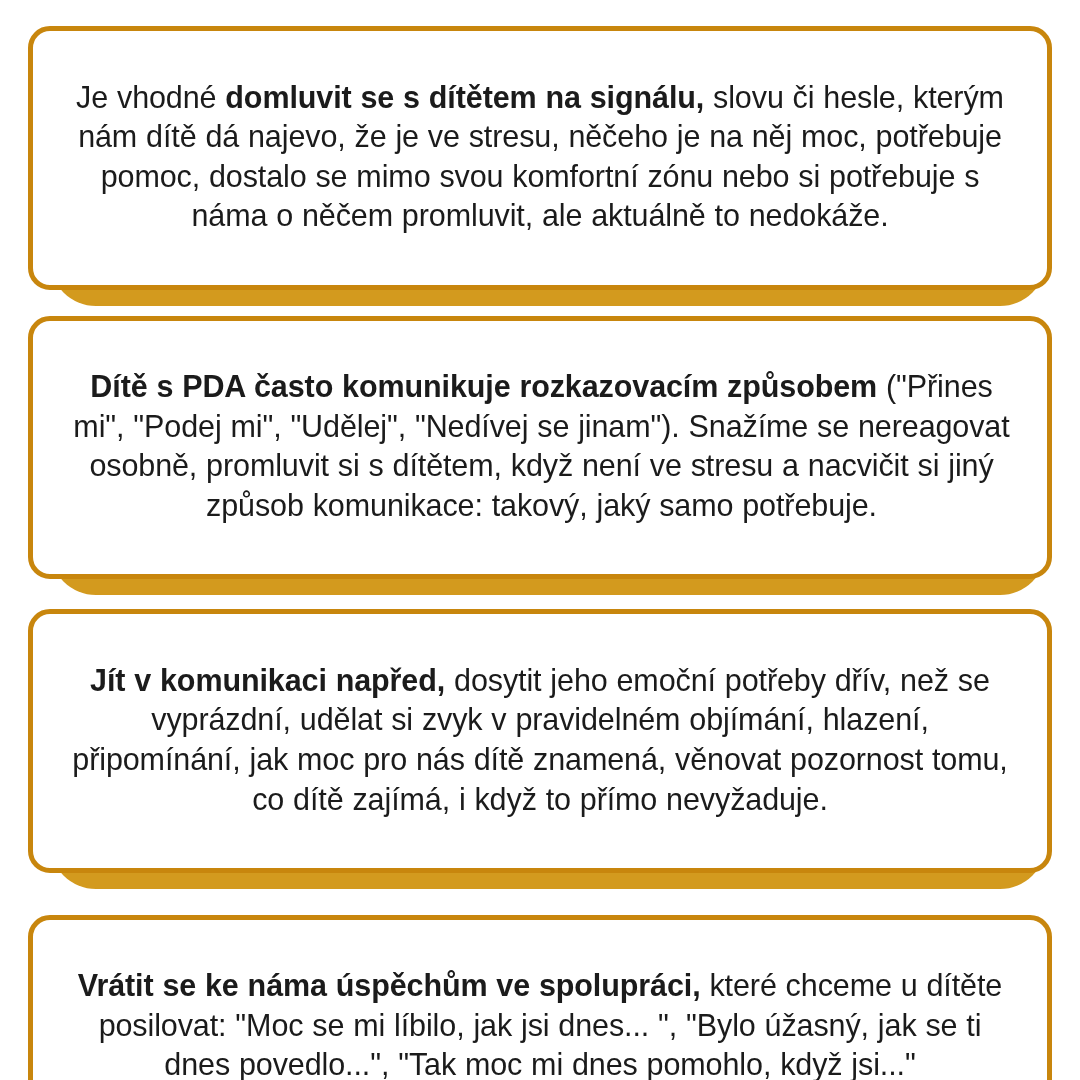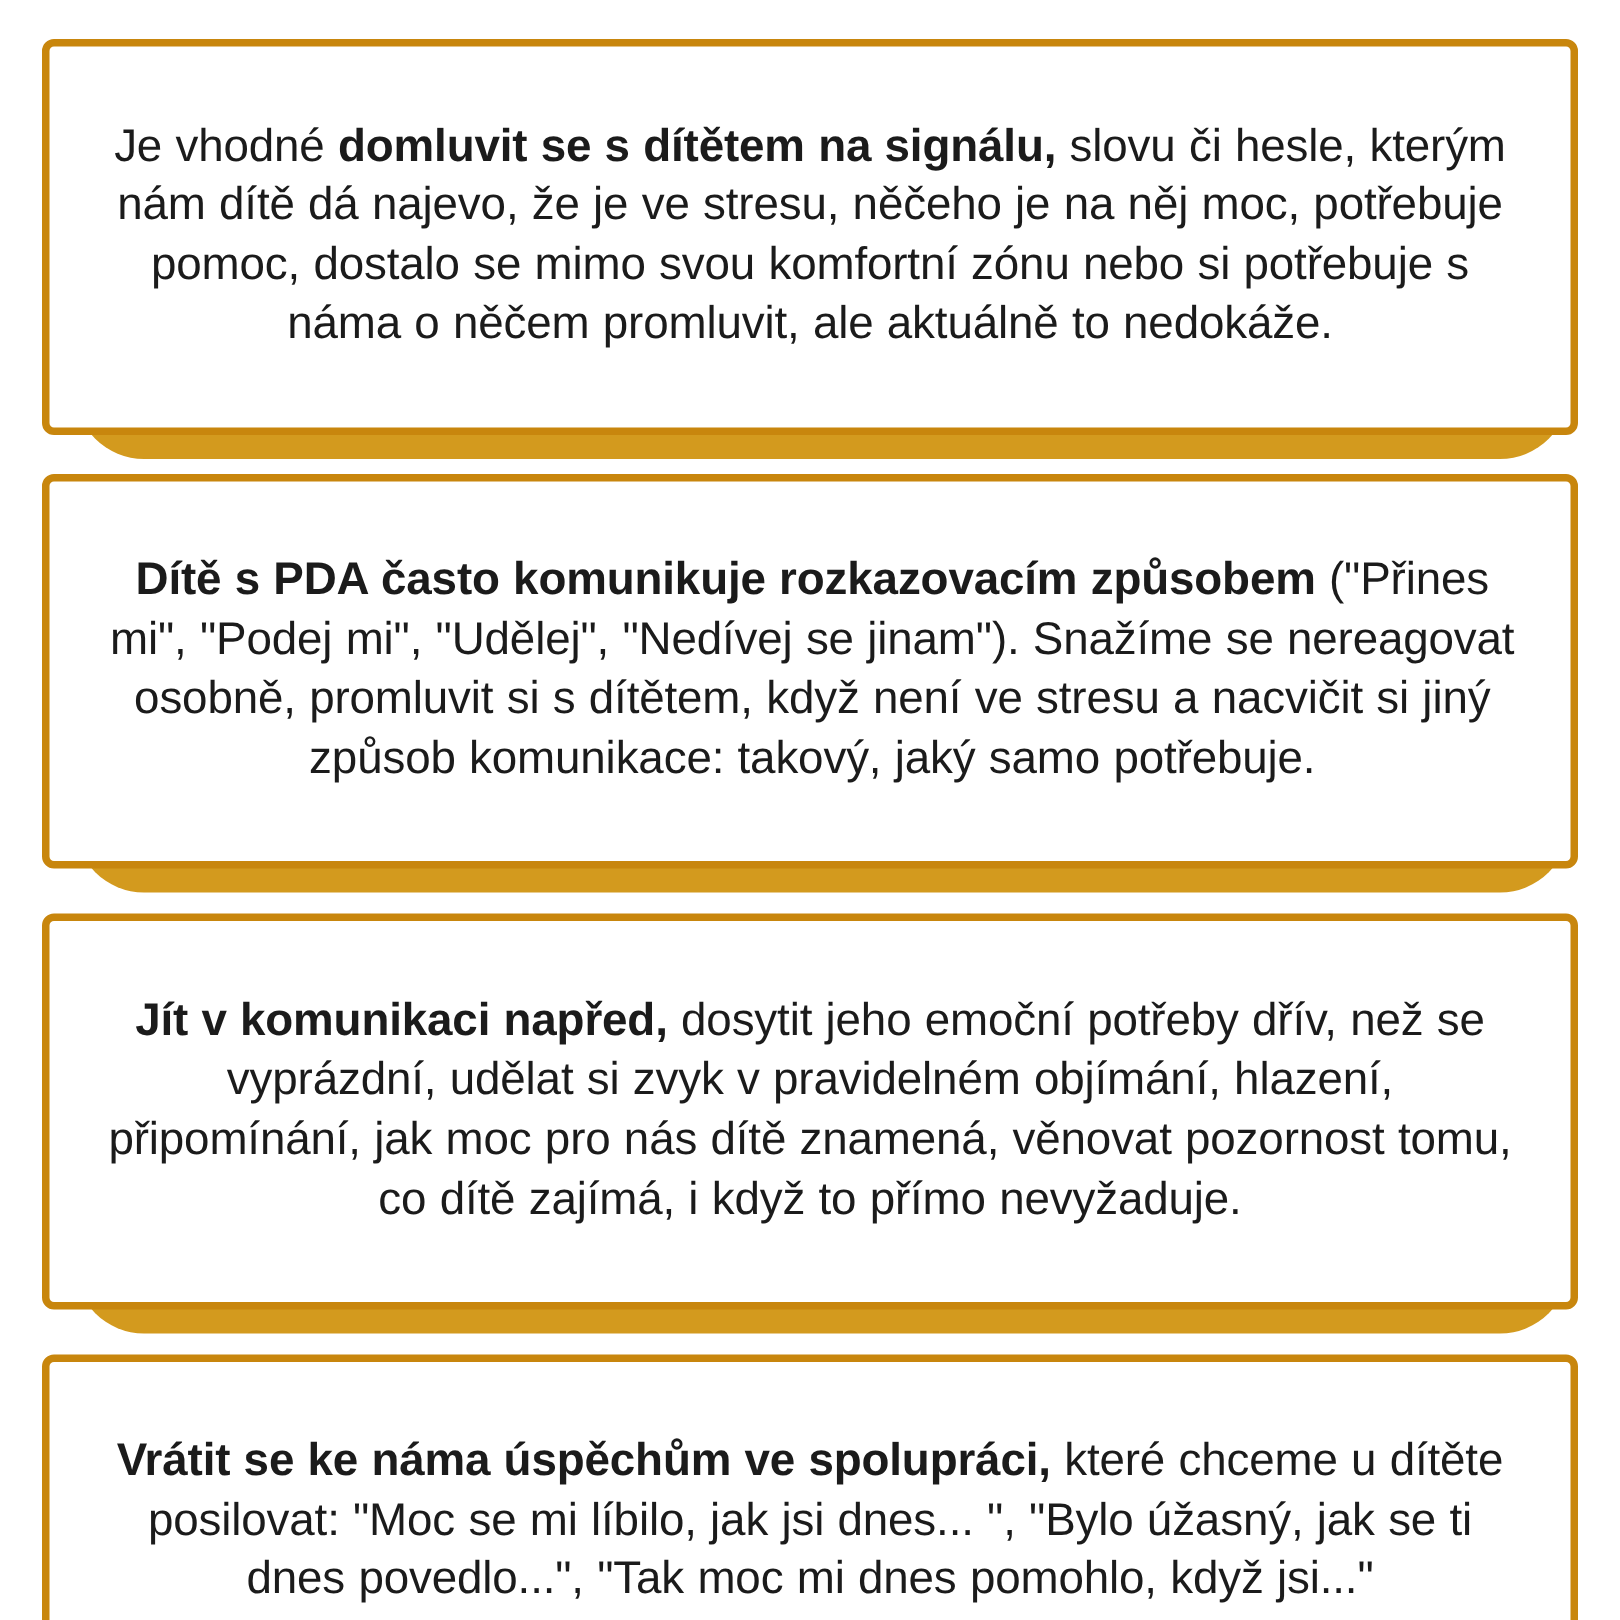--- a/index.html
+++ b/index.html
@@ -35,21 +35,21 @@
     bottom: -16px;
     background: #d39a1e;
     border-radius: 46px;
     z-index: 0;
   }
   .card {
     position: relative;
     z-index: 1;
     background: #ffffff;
     border: 5px solid #c8860d;
-    border-radius: 8px;
+    border-radius: 22px;
     box-sizing: border-box;
     padding: 16px 34px 18px 34px;
     display: flex;
     align-items: center;
     justify-content: center;
   }
   .card-text {
     font-size: 30.5px;
     line-height: 1.30;
     color: #1b1b1b;
@@ -60,21 +60,21 @@
   .card-text b {
     font-weight: bold;
   }
   
   .card-1 .card { min-height: 206px; }
   .card-2 .card { min-height: 206px; padding-left: 37px; }
   .card-3 .card { min-height: 206px; }
   .card-4 .card { min-height: 170px; }
 
   .card-2 { margin-bottom: 30px; }
-  .card-3 { margin-bottom: 30px; }
+  .card-3 { margin-bottom: 42px; }
   .card-4 { margin-bottom: 0; }
 </style>
 </head>
 <body>
 
 <div class="page">
 
   <div class="card-wrap card-1">
     <div class="card-shadow"></div>
     <div class="card">

